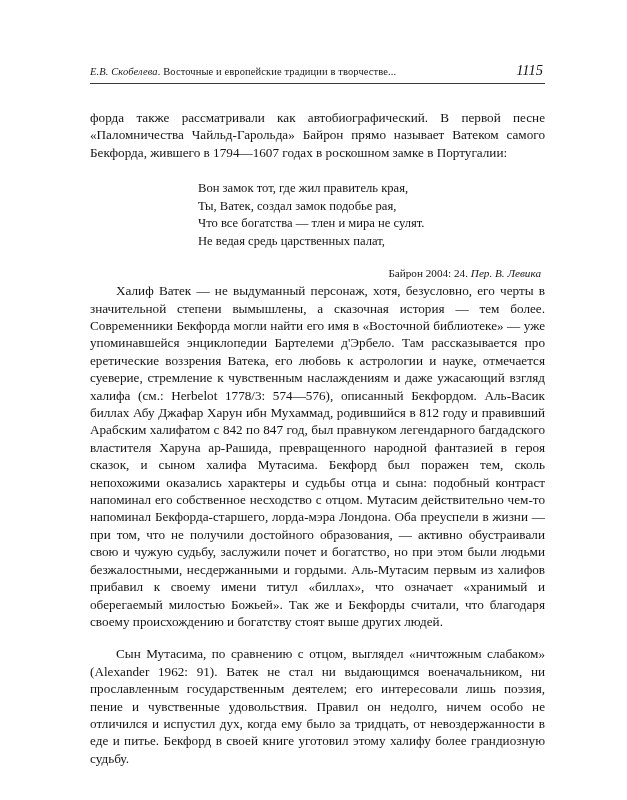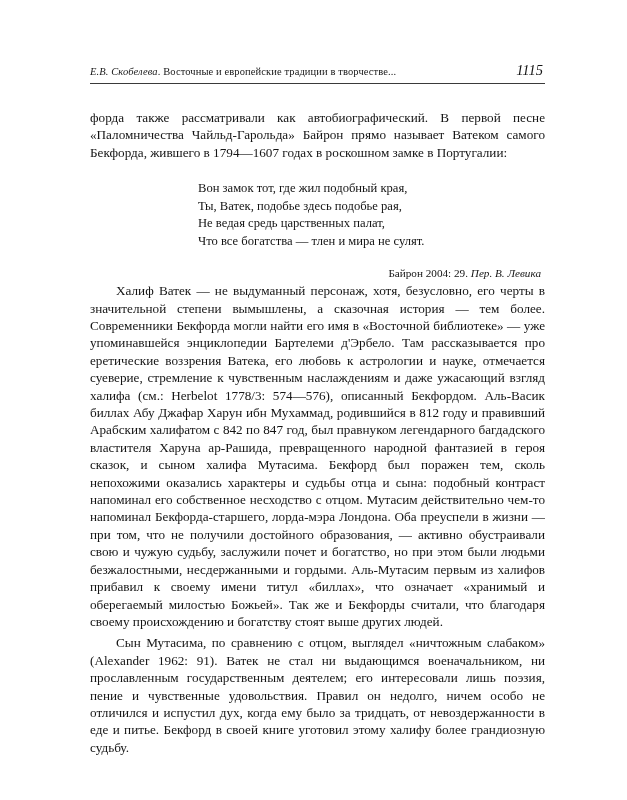--- a/index.html
+++ b/index.html
@@ -77,21 +77,21 @@
     margin: 0;
     color: #141414;
   }
   .para.first {
     margin-top: 17px;
   }
   .para.indent {
     text-indent: 26px;
   }
   .para + .para {
-    margin-top: 4px;
+    margin-top: 15px;
   }
 
   
   .verse {
     margin-top: 19px;
     margin-bottom: 0;
     padding-left: 108px;
     font-size: 12.6px;
     line-height: 17.6px;
     color: #141414;
@@ -125,24 +125,24 @@
       <div class="runhead-inner">
         <div class="runhead-title"><span class="runhead-author">Е.В. Скобелева</span><span>. Восточные и европейские традиции в творчестве...</span></div>
         <div class="runhead-pageno">1115</div>
       </div>
       <div class="runhead-rule"></div>
     </div>
 
     <p class="para first">форда также рассматривали как автобиографический. В первой песне «Паломничества Чайльд-Гарольда» Байрон прямо называет Ватеком самого Бекфорда, жившего в 1794—1607 годах в роскошном замке в Португалии:</p>
 
     <div class="verse">
-      <div class="verse-line">Вон замок тот, где жил подобный края,</div>
-      <div class="verse-line">Ты, Ватек, подобье здесь подобье рая,</div>
+      <div class="verse-line">Вон замок тот, где жил правитель края,</div>
+      <div class="verse-line">Ты, Ватек, создал замок подобье рая,</div>
+      <div class="verse-line">Что все богатства — тлен и мира не сулят.</div>
       <div class="verse-line">Не ведая средь царственных палат,</div>
-      <div class="verse-line">Что все богатства — тлен и мира не сулят.</div>
-      <div class="verse-source"><span>Байрон 2004: 29.</span> <span class="ital">Пер. В. Левика</span></div>
+      <div class="verse-source"><span>Байрон 2004: 24.</span> <span class="ital">Пер. В. Левика</span></div>
     </div>
 
     <p class="para indent after-verse">Халиф Ватек — не выдуманный персонаж, хотя, безусловно, его черты в значительной степени вымышлены, а сказочная история — тем более. Современники Бекфорда могли найти его имя в «Восточной библиотеке» — уже упоминавшейся энциклопедии Бартелеми д'Эрбело. Там рассказывается про еретические воззрения Ватека, его любовь к астрологии и науке, отмечается суеверие, стремление к чувственным наслаждениям и даже ужасающий взгляд халифа (см.: Herbelot 1778/3: 574—576), описанный Бекфордом. Аль-Васик биллах Абу Джафар Харун ибн Мухаммад, родившийся в 812 году и правивший Арабским халифатом с 842 по 847 год, был правнуком легендарного багдадского властителя Харуна ар-Рашида, превращенного народной фантазией в героя сказок, и сыном халифа Мутасима. Бекфорд был поражен тем, сколь непохожими оказались характеры и судьбы отца и сына: подобный контраст напоминал его собственное несходство с отцом. Мутасим действительно чем-то напоминал Бекфорда-старшего, лорда-мэра Лондона. Оба преуспели в жизни — при том, что не получили достойного образования, — активно обустраивали свою и чужую судьбу, заслужили почет и богатство, но при этом были людьми безжалостными, несдержанными и гордыми. Аль-Мутасим первым из халифов прибавил к своему имени титул «биллах», что означает «хранимый и оберегаемый милостью Божьей». Так же и Бекфорды считали, что благодаря своему происхождению и богатству стоят выше других людей.</p>
     <p class="para indent">Сын Мутасима, по сравнению с отцом, выглядел «ничтожным слабаком» (Alexander 1962: 91). Ватек не стал ни выдающимся военачальником, ни прославленным государственным деятелем; его интересовали лишь поэзия, пение и чувственные удовольствия. Правил он недолго, ничем особо не отличился и испустил дух, когда ему было за тридцать, от невоздержанности в еде и питье. Бекфорд в своей книге уготовил этому халифу более грандиозную судьбу.</p>
 
   </div>
 </div>
 
 </body></html>

